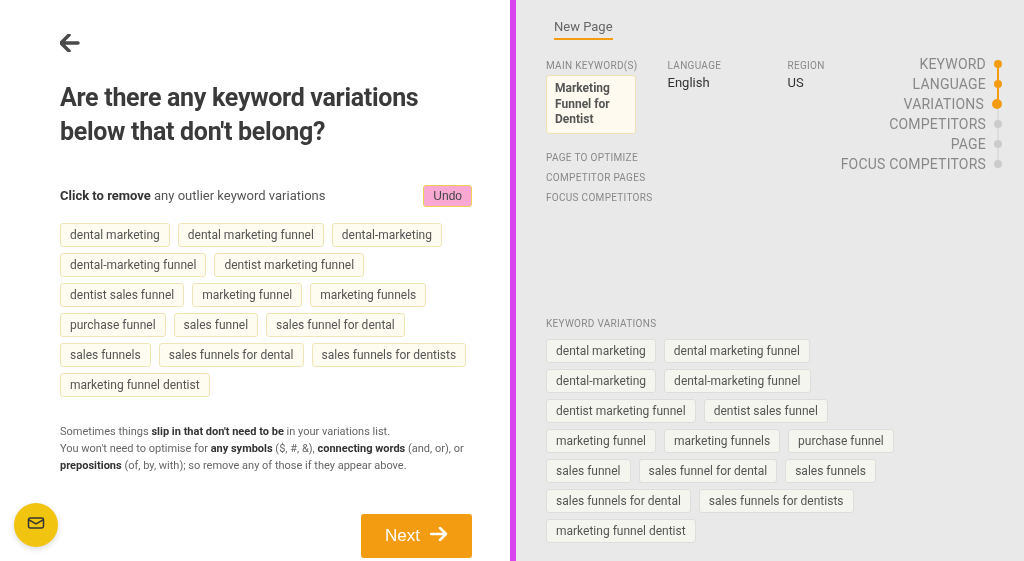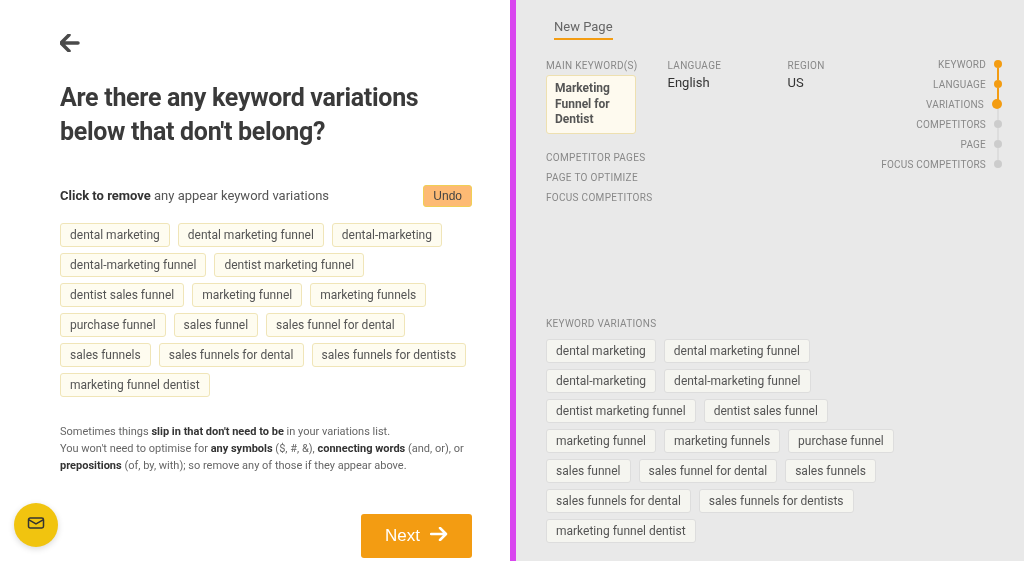--- a/index.html
+++ b/index.html
@@ -44,21 +44,21 @@
       justify-content: space-between;
       align-items: center;
       margin-bottom: 16px;
     }
     .subheading {
       font-size: 13px;
       color: #555;
     }
     .subheading b { font-weight: 700; color: #333; }
     .undo-btn {
-      background: #fdba74;
+      background: #f9a8d4;
       border: 1px solid #f0cf55;
       border-radius: 3px;
       font-size: 12px;
       padding: 3px 9px;
       cursor: pointer;
       color: #444;
     }
     .chips {
       display: flex;
       flex-wrap: wrap;
@@ -186,21 +186,21 @@
     }
     .step-row {
       display: flex;
       align-items: center;
       justify-content: flex-end;
       gap: 8px;
       height: 20px;
       position: relative;
     }
     .step-label {
-      font-size: 10px;
+      font-size: 14px;
       color: #888;
       letter-spacing: 0.2px;
     }
     .step-dot {
       width: 8px;
       height: 8px;
       border-radius: 50%;
       background: #ccc;
       position: relative;
       z-index: 2;
@@ -224,21 +224,21 @@
 <div class="left-panel">
   <div class="back-arrow">
     <svg width="22" height="18" viewBox="0 0 22 18">
         <path d="M9 1 L1 9 L9 17 M1 9 L18 9" stroke="#4a4a4a" stroke-width="3.5" fill="none" stroke-linecap="round" stroke-linejoin="round"></path>
       </svg>
   </div>
   <h1 class="heading">Are there any keyword variations below that don't belong?</h1>
 
   <div class="subheading-row">
     <div class="subheading">
-      <b>Click to remove</b><span> any appear keyword variations</span>
+      <b>Click to remove</b><span> any outlier keyword variations</span>
     </div>
     <button class="undo-btn">Undo</button>
   </div>
 
   <div class="chips" id="chips-left">
       <span class="chip">dental marketing</span>
       <span class="chip">dental marketing funnel</span>
       <span class="chip">dental-marketing</span>
       <span class="chip">dental-marketing funnel</span>
       <span class="chip">dentist marketing funnel</span>
@@ -290,22 +290,22 @@
       <div class="summary-label">LANGUAGE</div>
       <div class="summary-value">English</div>
     </div>
     <div class="summary-col">
       <div class="summary-label">REGION</div>
       <div class="summary-value">US</div>
     </div>
   </div>
 
   <div class="summary-links" id="summary-links">
+      <div>PAGE TO OPTIMIZE</div>
       <div>COMPETITOR PAGES</div>
-      <div>PAGE TO OPTIMIZE</div>
       <div>FOCUS COMPETITORS</div>
     </div>
 
   <div class="kv-label">KEYWORD VARIATIONS</div>
   <div class="chips-right" id="chips-right">
       <span class="chip-right">dental marketing</span>
       <span class="chip-right">dental marketing funnel</span>
       <span class="chip-right">dental-marketing</span>
       <span class="chip-right">dental-marketing funnel</span>
       <span class="chip-right">dentist marketing funnel</span>

